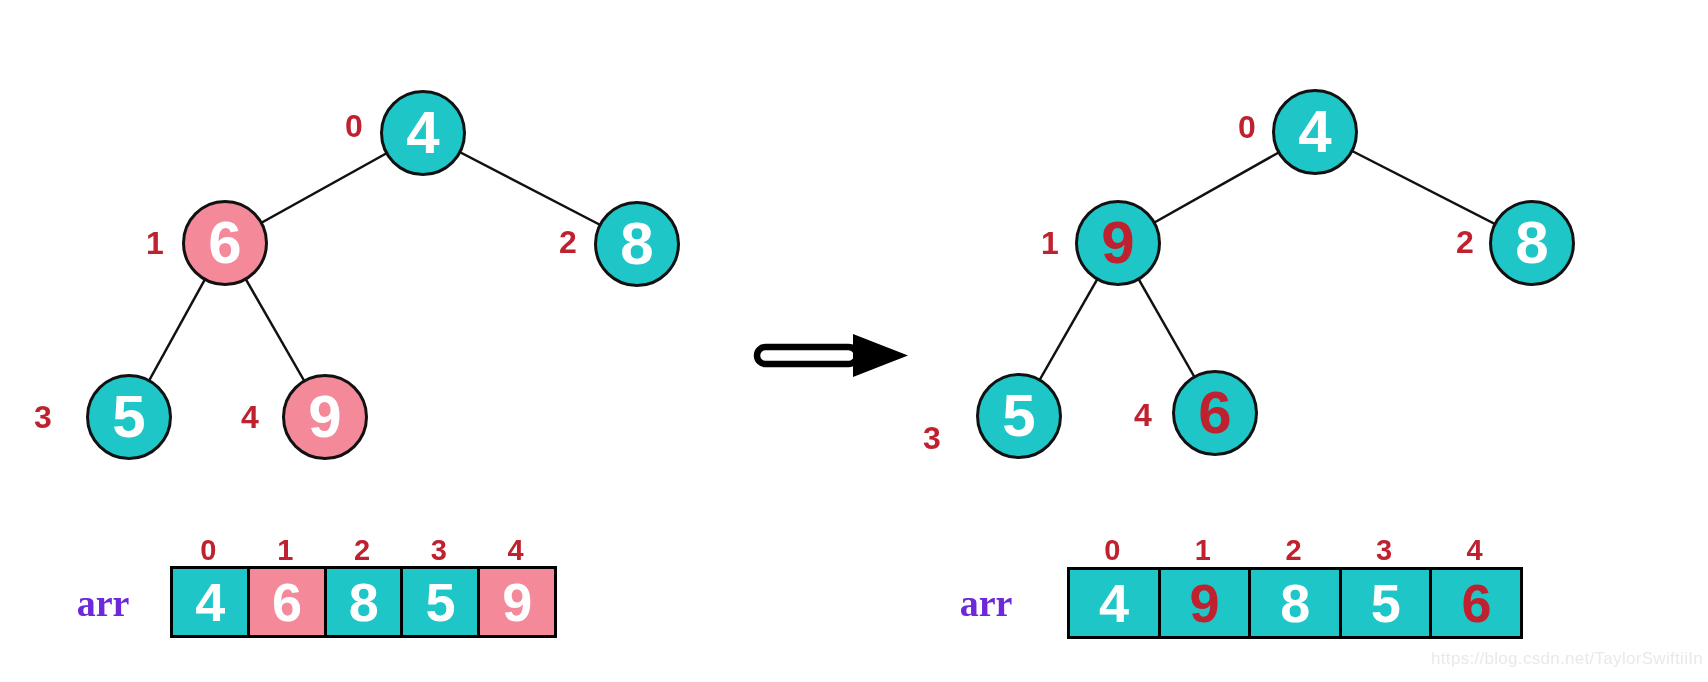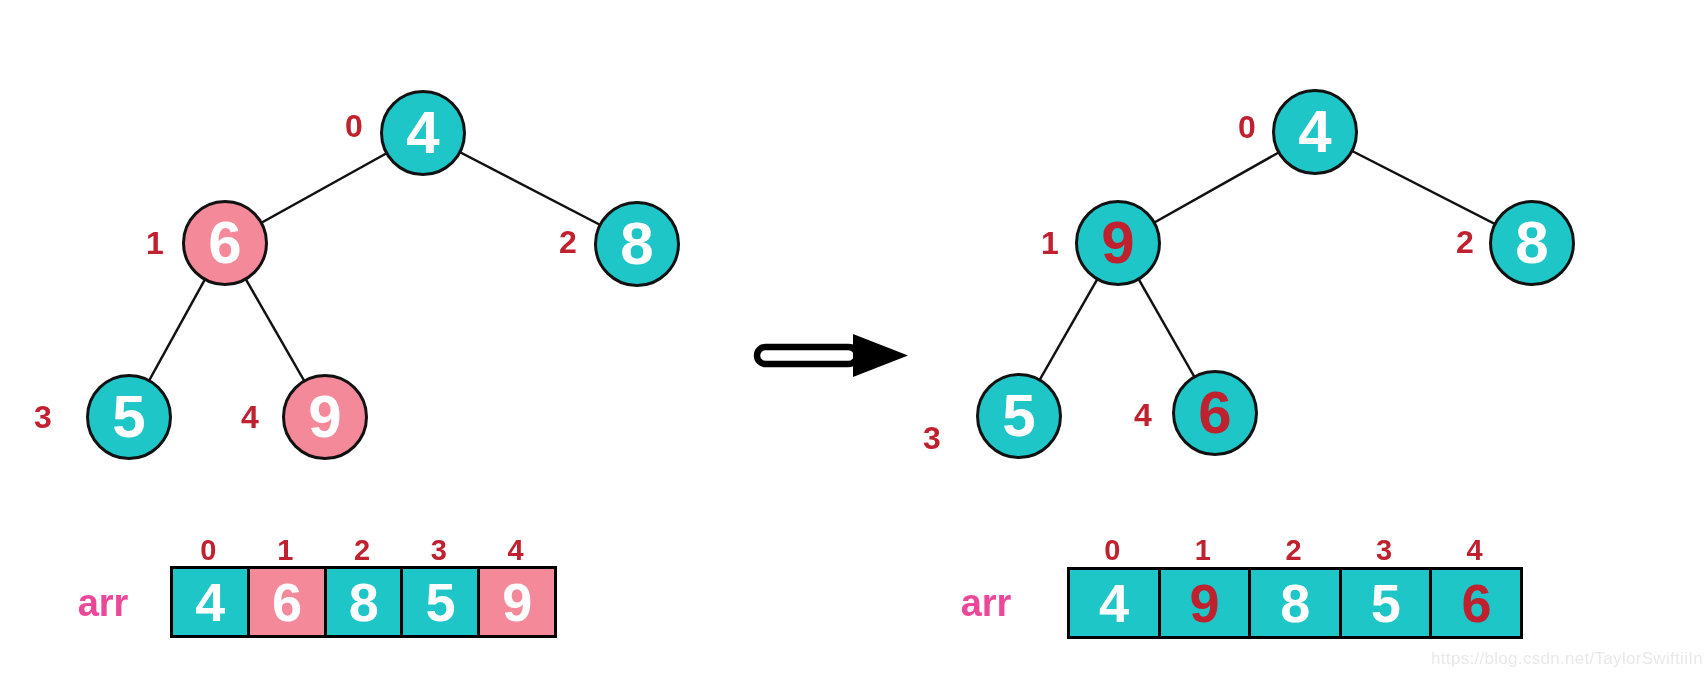--- a/index.html
+++ b/index.html
@@ -45,21 +45,21 @@
     margin-left:-3.5px;
     display:flex;align-items:center;justify-content:center;
   }
   .cell:first-child{margin-left:0;}
   .cell.w-left{width:80.3px;}
   .cell.w-right{width:94.1px;}
   .cell-value{font-size:54px;font-weight:bold;line-height:1;}
   .arr-label{
     position:absolute;z-index:2;
     transform:translate(-50%,-50%);
-    font-size:38px;font-weight:bold;color:#ec4899;
+    font-size:38px;font-weight:bold;color:#6d28d9;font-family:Liberation Serif, serif;
   }
   .watermark{
     position:absolute;z-index:2;
     right:5px;top:649px;
     font-size:17px;color:#E9E9EB;
     letter-spacing:0.3px;
   }
 </style>
 </head>
 <body>

